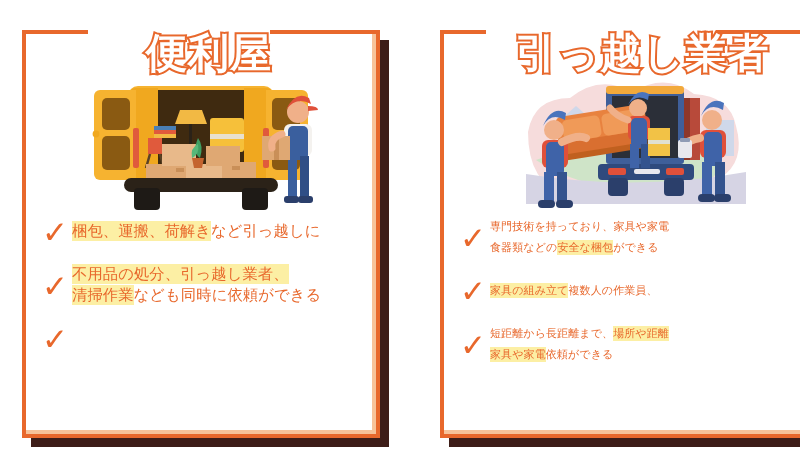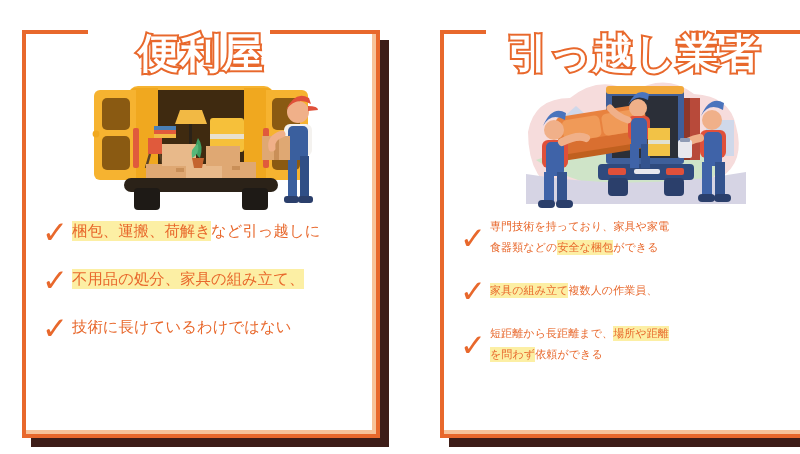--- a/index.html
+++ b/index.html
@@ -45,20 +45,21 @@
 
   
   .title{
     position:absolute;top:-2px;width:100%;text-align:center;
     font-size:41px;font-weight:700;letter-spacing:1px;
     color:#ffffff;
     -webkit-text-stroke:4px #e8682c;
     paint-order:stroke fill;
     white-space:nowrap;
     z-index:5;
+    margin-left:8px;
   }
   .panel.left .title{top:-4px;}
   .panel.right .title{top:-4px;}
 
   
   .illus{position:absolute;left:0;right:0;top:38px;height:150px;}
   .illus svg{display:block;margin:0 auto;}
 
   
   .list{position:absolute;left:16px;right:14px;top:186px;}
@@ -162,27 +163,27 @@
     <div class="list">
       <div class="item">
         <div class="check">✓</div>
         <div class="lines">
           <div class="ln"><mark>梱包、運搬、荷解き</mark><span>など引っ越しに</span></div>
         </div>
       </div>
       <div class="item">
         <div class="check">✓</div>
         <div class="lines">
-          <div class="ln"><mark>不用品の処分、家具の組み立て、</mark></div>
-        </div>
-      </div>
-      <div class="item">
-        <div class="check">✓</div>
-        <div class="lines">
-          <div class="ln"><span>技術に長けているわけではない</span></div>
+          <div class="ln"><mark>不用品の処分、引っ越し業者、</mark></div>
+          <div class="ln"><mark>清掃作業</mark><span>なども同時に依頼ができる</span></div>
+        </div>
+      </div>
+      <div class="item">
+        <div class="check">✓</div>
+        <div class="lines">
         </div>
       </div>
     </div>
   </div>
 
   <div class="panel right">
     <div class="shadow"></div>
     <div class="frame"></div>
     <div class="notch"></div>
     <div class="title">引っ越し業者</div>
@@ -266,19 +267,19 @@
       <div class="item">
         <div class="check">✓</div>
         <div class="lines">
           <div class="ln"><mark>家具の組み立て</mark><span>複数人の作業員、</span></div>
         </div>
       </div>
       <div class="item">
         <div class="check">✓</div>
         <div class="lines">
           <div class="ln"><span>短距離から長距離まで、</span><mark>場所や距離</mark></div>
-          <div class="ln"><mark>を問わず</mark><span>依頼ができる</span></div>
+          <div class="ln"><mark>家具や家電</mark><span>依頼ができる</span></div>
         </div>
       </div>
     </div>
   </div>
 
 </div>
 
 </body></html>

